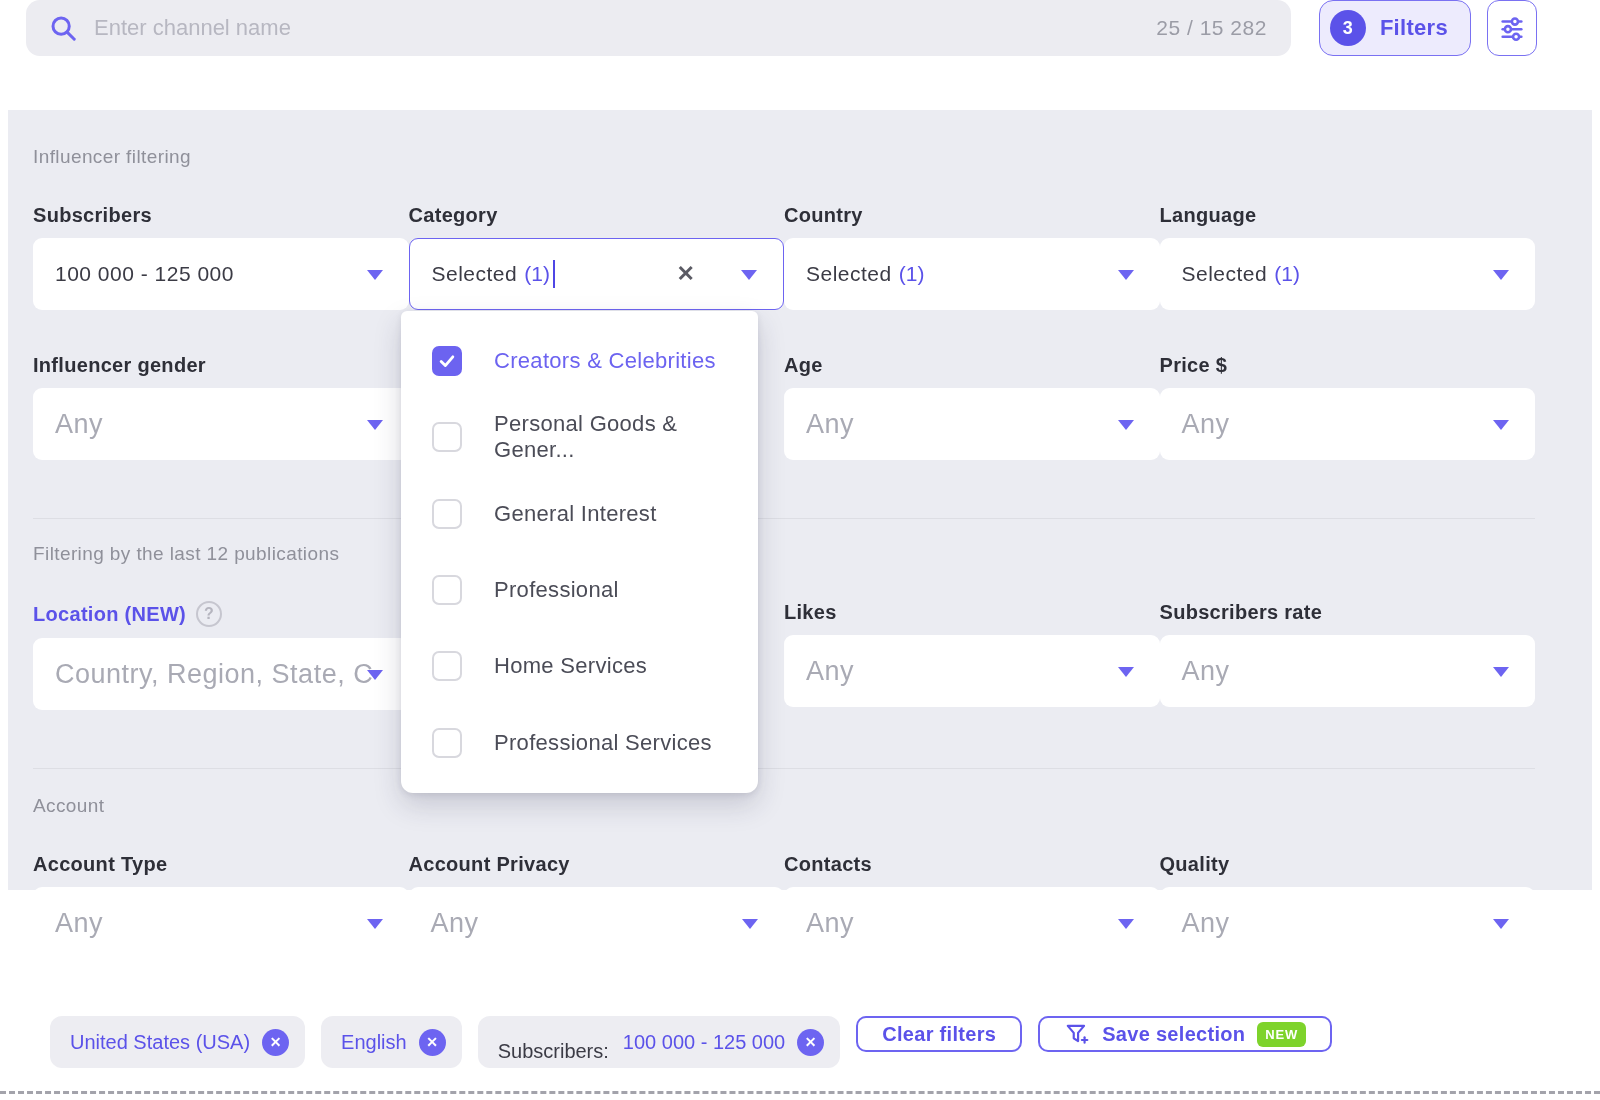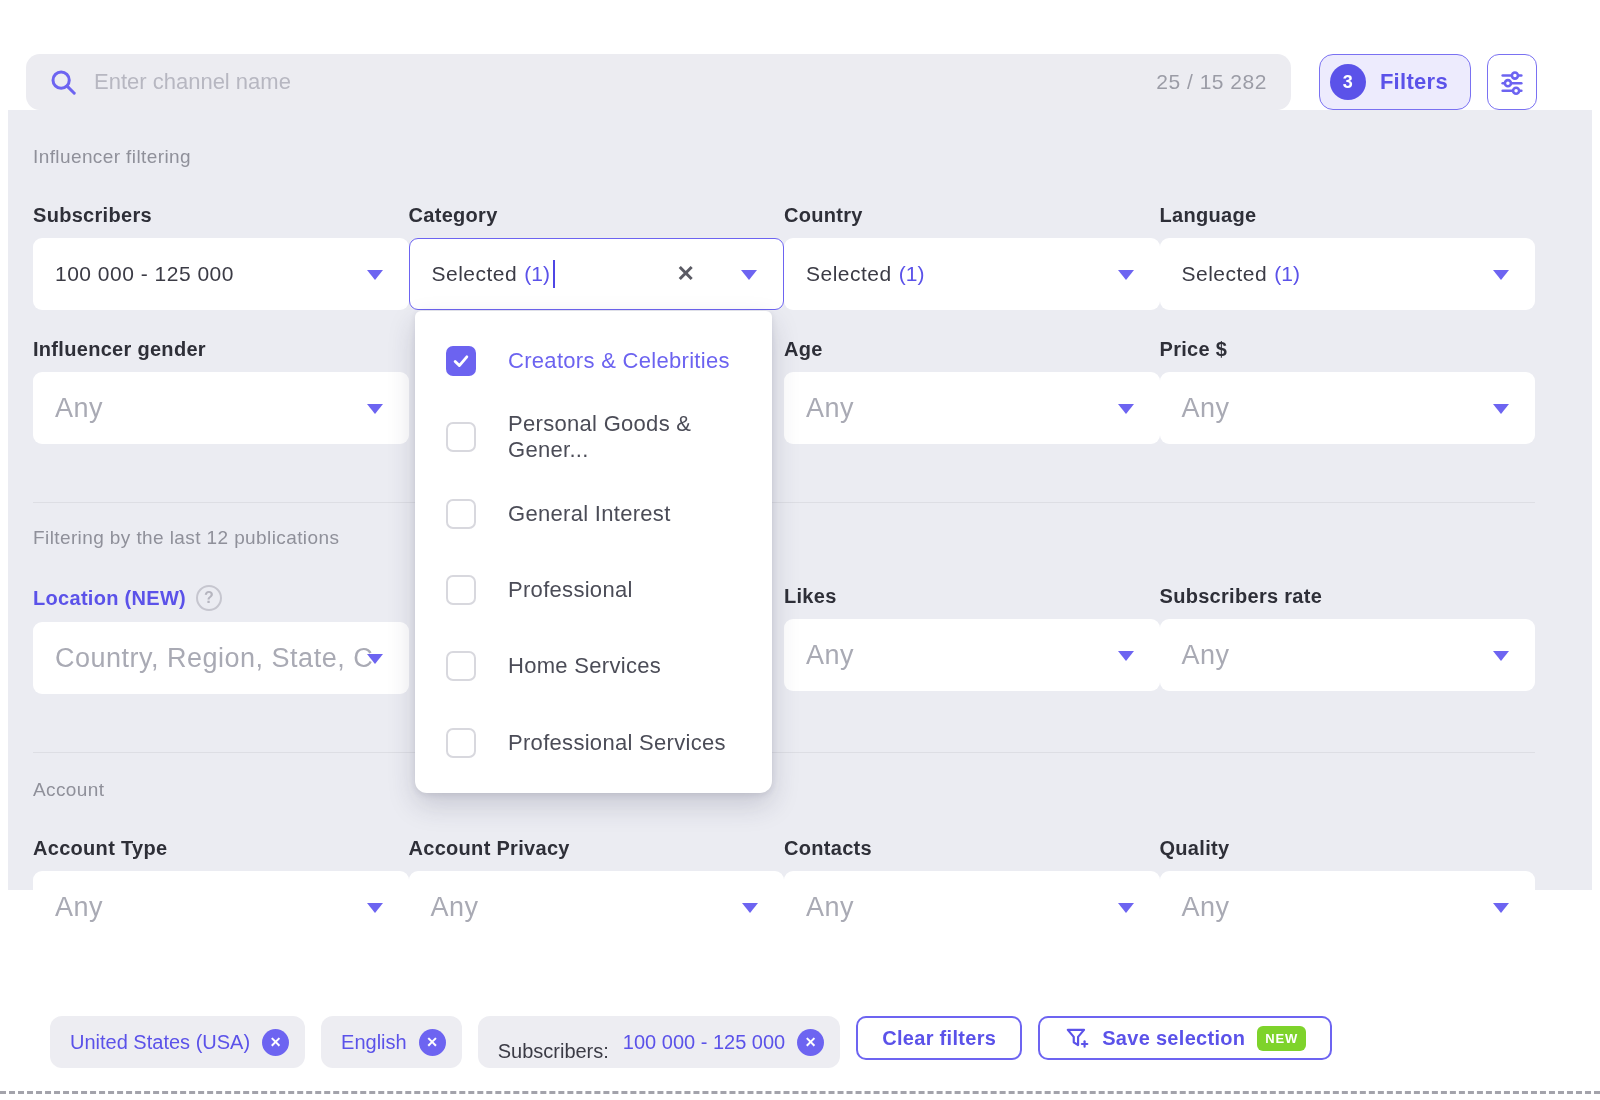--- a/index.html
+++ b/index.html
@@ -8,21 +8,21 @@
     font-family:"Liberation Sans", sans-serif;
     background:#ffffff;
     position:relative;
     overflow:hidden;
   }
 
   
   .topbar {
     position:absolute; top:0; left:0; width:1600px; height:110px;
     background:#ffffff;
-    display:flex; align-items:flex-end;
+    display:flex; align-items:flex-start;
     padding:0 63px 0 26px;
   }
   .searchbox {
     flex:1; height:56px; background:#ececf1; border-radius:14px;
     display:flex; align-items:center; padding:0 24px 0 22px;
   }
   .searchbox svg { flex:0 0 auto; }
   .searchbox input {
     flex:1; border:none; outline:none; background:transparent;
     font-family:"Liberation Sans", sans-serif;
@@ -87,27 +87,27 @@
     vertical-align:middle; margin-left:3px;
   }
   .help-icon {
     width:26px; height:26px; border-radius:50%; border:2px solid #c6c6cf;
     color:#b5b5bf; font-size:16px; font-weight:bold;
     display:inline-flex; align-items:center; justify-content:center;
   }
   .divider { height:1px; background:#dddee4; margin-top:58px; }
 
   .mt36 { margin-top:36px; }
-  .mt44 { margin-top:28px; }
+  .mt44 { margin-top:44px; }
   .mt30 { margin-top:24px; }
   .mt26 { margin-top:26px; }
 
   
   .dropdown {
-    position:absolute; left:415px; top:311px; width:357px; height:482px;
+    position:absolute; left:401px; top:311px; width:357px; height:482px;
     background:#ffffff; border-radius:6px 6px 12px 12px;
     box-shadow:0 12px 28px rgba(40,40,70,.18), 0 2px 6px rgba(40,40,70,.10);
     z-index:20; padding:12px 0; display:flex; flex-direction:column;
   }
   .dd-item {
     flex:1; display:flex; align-items:center; gap:32px;
     padding-left:31px; cursor:pointer;
   }
   .cb {
     width:30px; height:30px; border-radius:7px;
@@ -129,21 +129,21 @@
     display:flex; align-items:center; gap:12px; padding:0 16px 0 20px;
     font-size:20px; color:#5b52e9; white-space:nowrap;
   }
   .chip .prefix { color:#3b3b45; margin-right:2px;margin-top:18px; }
   .chip-x {
     width:27px; height:27px; border-radius:50%; background:#6d64f1;
     color:#fff; font-size:14px; font-weight:bold;
     display:flex; align-items:center; justify-content:center; cursor:pointer;
   }
   .btn-outline {
-    height:44px; background:#fff; border:2px solid #6d64f1; border-radius:10px;
+    height:36px; background:#fff; border:2px solid #6d64f1; border-radius:10px;
     color:#5b52e9; font-size:20px; font-weight:bold; letter-spacing:.3px;
     display:flex; align-items:center; gap:12px; padding:0 24px; cursor:pointer;
     font-family:"Liberation Sans", sans-serif;
   }
   .new-badge {
     background:#7ed32b; color:#fff; font-size:13px; font-weight:bold;
     letter-spacing:.8px; border-radius:6px; padding:5px 8px;
   }
   .bottom-edge {
     position:absolute; left:0; bottom:6px; width:1600px;

